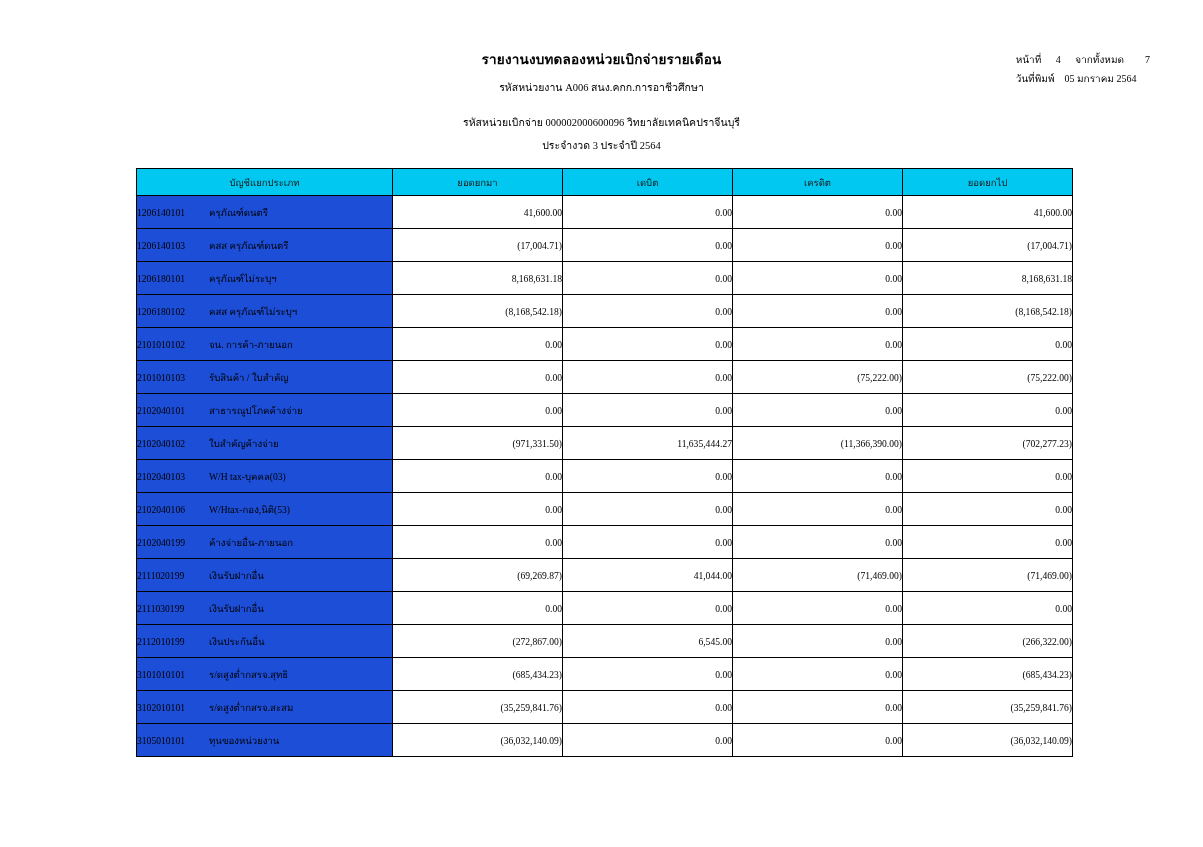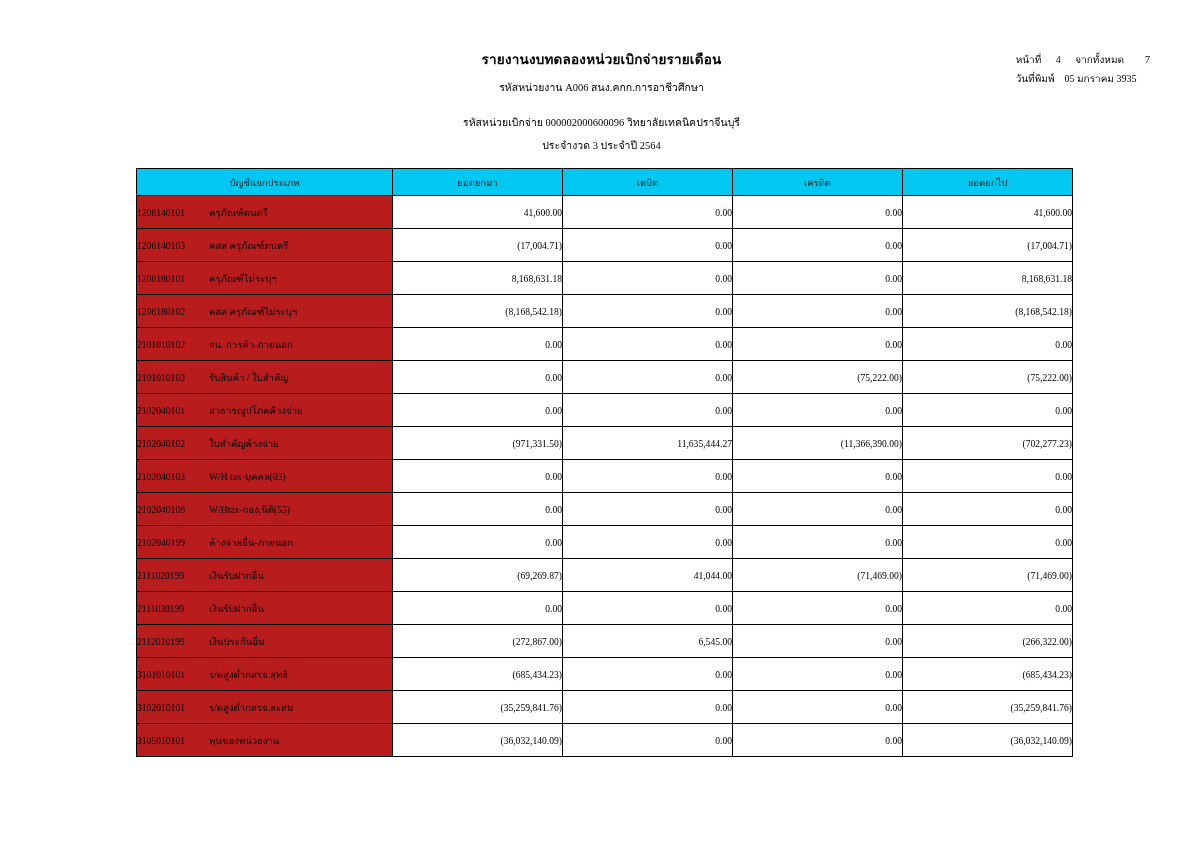--- a/index.html
+++ b/index.html
@@ -105,21 +105,21 @@
   
   col.c-acct { width: 256px; }
   col.c-num  { width: 170px; }
 
   tbody td {
     height: 32px;
     font-size: 9.6px;
     vertical-align: middle;
   }
   td.acct {
-    background: #b91c1c;
+    background: #1d4ed8;
     padding-left: 9px;
     white-space: nowrap;
   }
   td.acct .code {
     display: inline-block;
     width: 72px;
   }
   td.acct .name {
     display: inline-block;
   }
@@ -140,21 +140,21 @@
     <div class="doc-sub">รหัสหน่วยงาน A006 สนง.คกก.การอาชีวศึกษา</div>
     <div class="doc-sub2">รหัสหน่วยเบิกจ่าย 000002000600096 วิทยาลัยเทคนิคปราจีนบุรี</div>
     <div class="doc-sub3">ประจำงวด 3 ประจำปี 2564</div>
   </div>
 
   <div class="header-right">
     <div class="row">
       <span class="lbl">หน้าที่</span><span class="hr-pagenum">4</span><span class="lbl">จากทั้งหมด</span><span class="hr-total">7</span>
     </div>
     <div class="row">
-      <span class="lbl">วันที่พิมพ์</span><span class="hr-date">05 มกราคม 3935</span>
+      <span class="lbl">วันที่พิมพ์</span><span class="hr-date">05 มกราคม 2564</span>
     </div>
   </div>
 
   <div class="table-wrap">
     <table class="report">
       <colgroup>
         <col class="c-acct">
         <col class="c-num">
         <col class="c-num">
         <col class="c-num">

